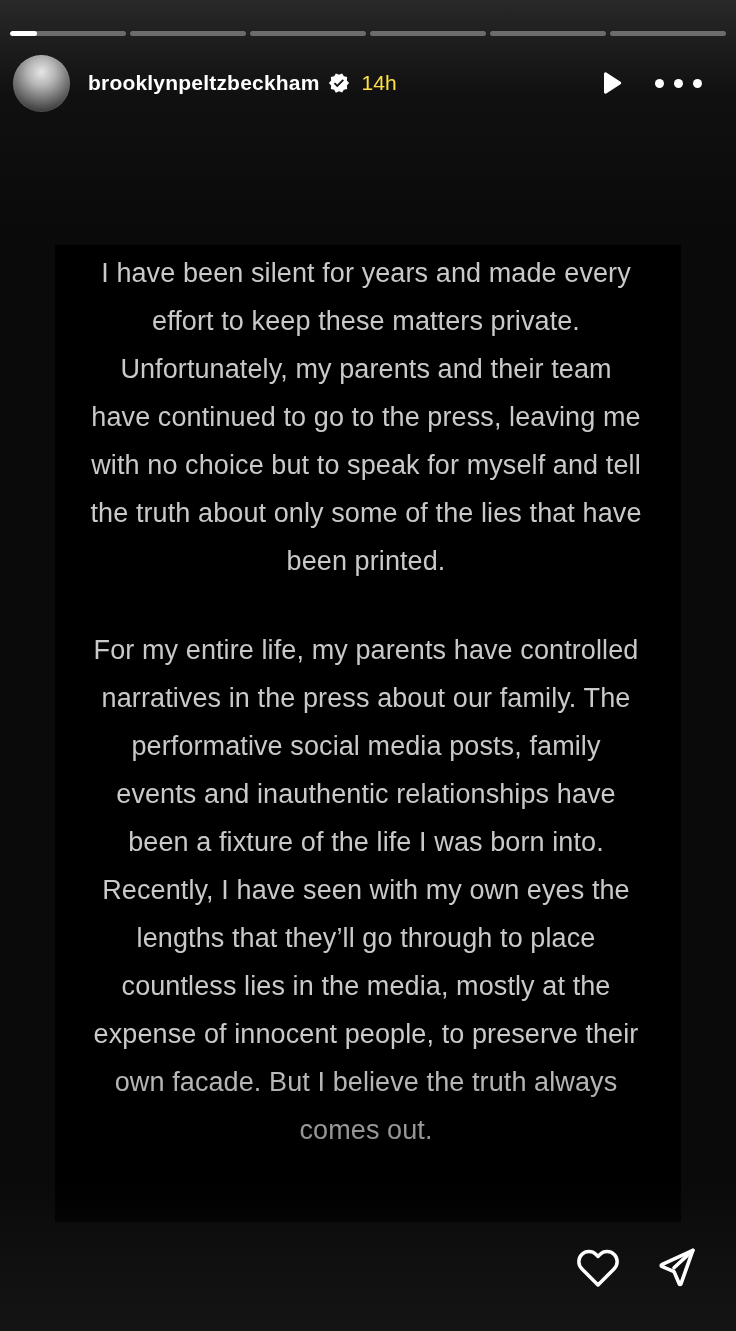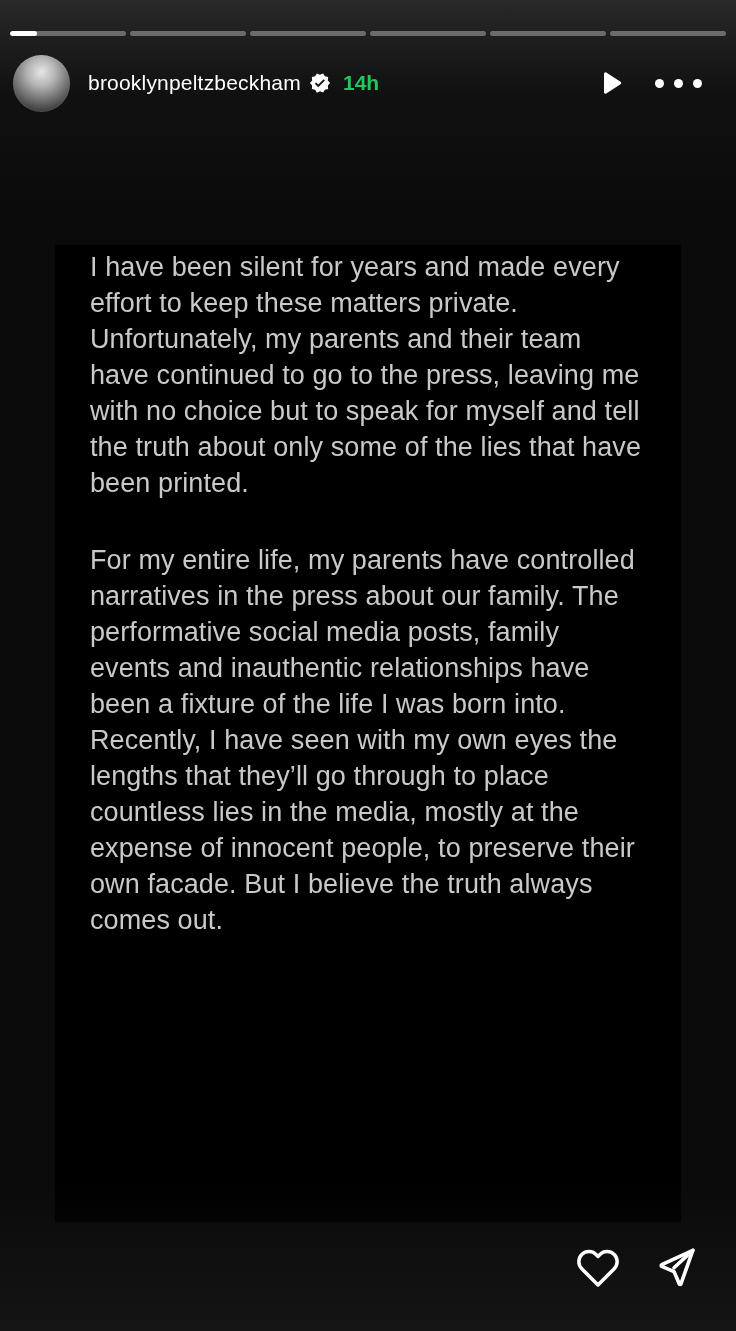--- a/index.html
+++ b/index.html
@@ -20,32 +20,32 @@
   .seg{flex:1;height:5px;border-radius:3px;background:rgba(255,255,255,.34);overflow:hidden;}
   .seg-fill{height:100%;background:#fff;border-radius:3px;}
 
   
   .header{position:absolute;top:53px;left:13px;right:34px;height:60px;
           display:flex;align-items:center;}
   .avatar{width:57px;height:57px;border-radius:50%;flex:0 0 auto;cursor:pointer;
     background:
       radial-gradient(circle at 50% 30%, #e6e6e6 0%, #b5b5b5 28%, #6f6f6f 58%, #383838 82%, #1d1d1d 100%);
     box-shadow:0 0 0 1px rgba(255,255,255,.08) inset;}
-  .username{margin-left:18px;font-size:21px;font-weight:400;color:#fff;letter-spacing:.2px;cursor:pointer;text-align:center;}
+  .username{margin-left:18px;font-size:21px;font-weight:700;color:#fff;letter-spacing:.2px;cursor:pointer;text-align:center;}
   .badge{margin-left:8px;width:22px;height:22px;flex:0 0 auto;}
-  .timestamp{margin-left:12px;font-size:21px;color:#22c55e;font-weight:700;}
+  .timestamp{margin-left:12px;font-size:21px;color:#fde047;font-weight:400;}
   .spacer{flex:1;}
   .play-btn{width:30px;height:30px;cursor:pointer;flex:0 0 auto;}
   .more-btn{margin-left:30px;display:flex;gap:10px;align-items:center;cursor:pointer;flex:0 0 auto;padding:6px 0;}
   .dot{width:9px;height:9px;border-radius:50%;background:#fff;}
 
   
   .story-card{position:absolute;left:55px;top:245px;width:626px;height:977px;background:#000;}
   .story-text{position:absolute;left:35px;top:4px;width:552px;
-    color:#c9c9c9;font-size:27px;line-height:36px;letter-spacing:.1px;}
+    color:#c9c9c9;font-size:27px;line-height:48px;letter-spacing:.1px;text-align:center;}
   .story-para{margin:0 0 41px 0;}
   .card-fade{position:absolute;left:0;right:0;bottom:0;height:170px;pointer-events:none;
     background:linear-gradient(180deg, rgba(0,0,0,0), rgba(0,0,0,.55));}
 
   
   .like-btn{position:absolute;left:576px;top:1246px;width:44px;height:44px;cursor:pointer;}
   .share-btn{position:absolute;left:652px;top:1244px;width:46px;height:46px;cursor:pointer;}
   .like-btn svg,.share-btn svg,.play-btn svg,.badge svg{display:block;width:100%;height:100%;}
 </style>
 </head>

